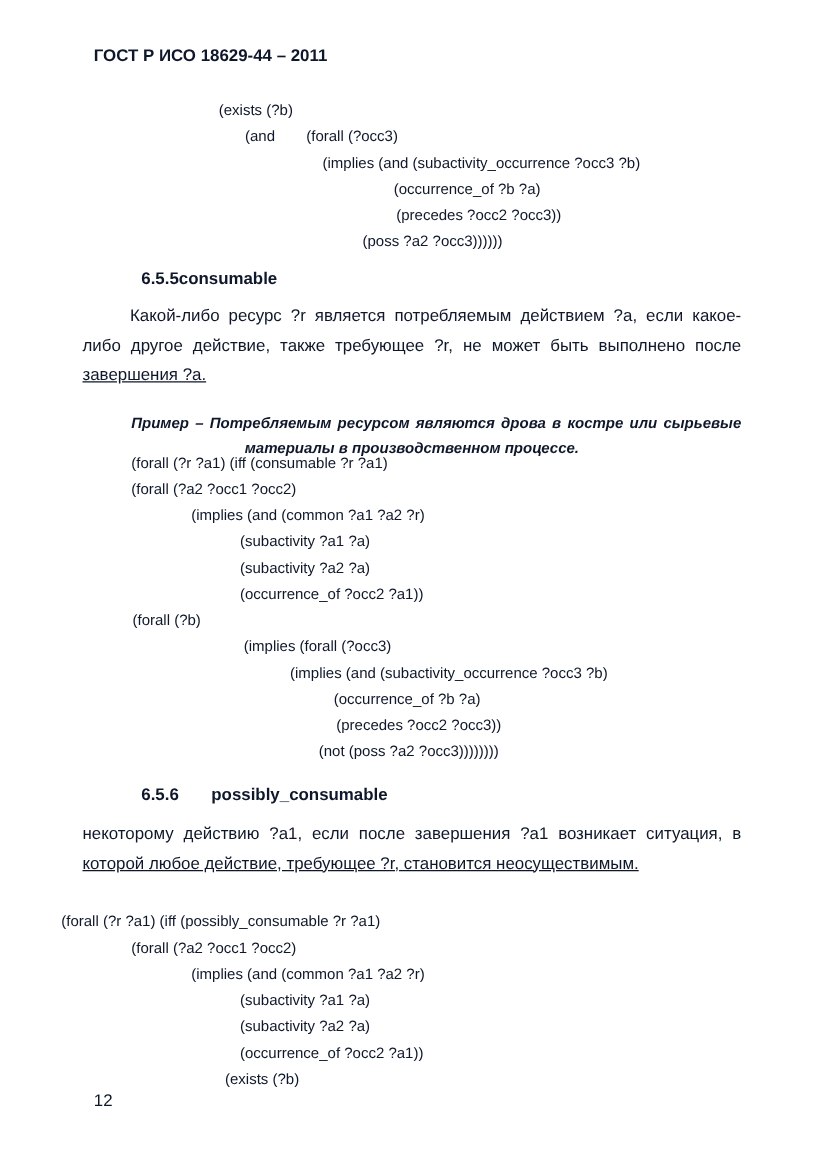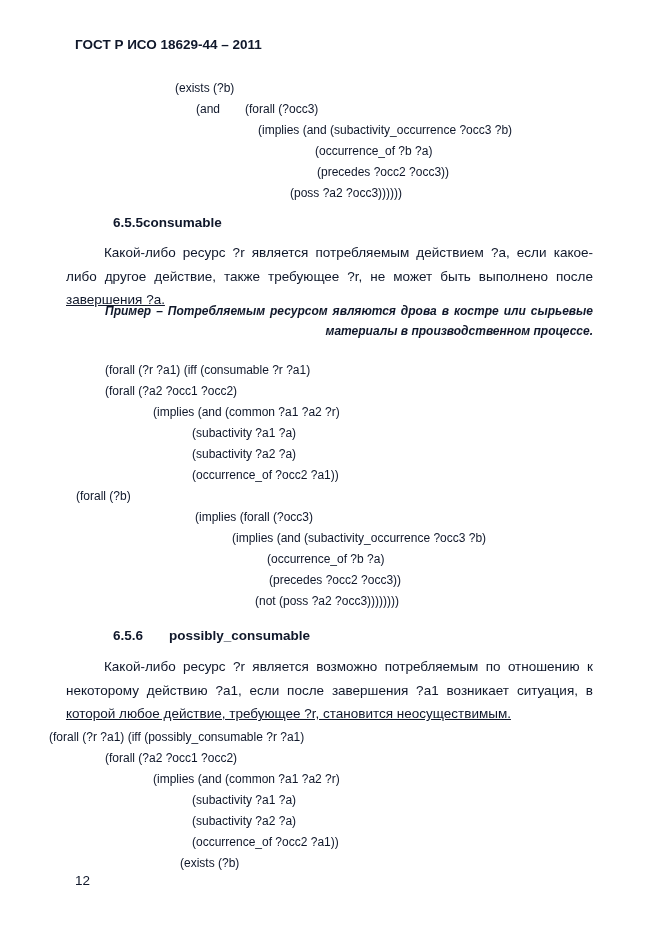--- a/index.html
+++ b/index.html
@@ -17,21 +17,21 @@
   .sec-heading{font-weight:bold;font-size:13.5px;line-height:16px;white-space:nowrap;}
   .code{font-size:12px;line-height:21px;white-space:nowrap;}
   .cl{height:21px;position:relative;}
   .cl .t2{position:absolute;left:245px;top:0;text-align:center;}
   .body-par{width:527px;font-size:13.5px;line-height:23.5px;}
   .body-par .jl{text-align:justify;text-align-last:justify;}
   .body-par .ll{text-align:left;text-decoration:underline;}
   .pl1{padding-left:38px;}
   .example{width:527px;font-size:12px;line-height:20px;font-weight:bold;font-style:italic;}
   .example .jl{text-align:justify;text-align-last:justify;}
-  .example .ll{text-align:right;}
+  .example .ll{text-align:center;}
   .page-number{font-size:13.5px;line-height:16px;text-align:center;}
 </style>
 </head>
 <body>
 
 <div class="page">
 
   <div class="abs doc-header" style="top:37px;left:75px">ГОСТ Р ИСО 18629-44 – 2011</div>
 
   <div class="abs code" style="top:78px;left:0;right:0">
@@ -49,46 +49,45 @@
   <div class="abs sec-heading" style="top:215px;left:113px">
     <span>6.5.5</span><span style="">consumable</span>
   </div>
 
   <div class="abs body-par" style="top:241px;left:66px">
     <div class="jl pl1">Какой-либо ресурс ?r является потребляемым действием ?a, если какое-</div>
     <div class="jl">либо другое действие, также требующее ?r, не может быть выполнено после</div>
     <div class="ll">завершения ?a.</div>
   </div>
 
-  <div class="abs example" style="top:301px;left:66px">
+  <div class="abs example" style="top:328px;left:66px">
     <div class="jl" style="padding-left:39px">Пример – Потребляемым ресурсом являются дрова в костре или сырьевые</div>
     <div class="ll">материалы в производственном процессе.</div>
   </div>
 
   <div class="abs code" style="top:360px;left:0;right:0">
     <div class="cl" style="padding-left:105px">(forall (?r ?a1) (iff (consumable ?r ?a1)</div>
     <div class="cl" style="padding-left:105px">(forall (?a2 ?occ1 ?occ2)</div>
     <div class="cl" style="padding-left:153px">(implies (and (common ?a1 ?a2 ?r)</div>
     <div class="cl" style="padding-left:192px">(subactivity ?a1 ?a)</div>
     <div class="cl" style="padding-left:192px">(subactivity ?a2 ?a)</div>
     <div class="cl" style="padding-left:192px">(occurrence_of ?occ2 ?a1))</div>
-    <div class="cl" style="padding-left:76px">(forall (?b)</div>
+    <div class="cl" style="padding-left:106px">(forall (?b)</div>
     <div class="cl" style="padding-left:195px">(implies (forall (?occ3)</div>
     <div class="cl" style="padding-left:232px">(implies (and (subactivity_occurrence ?occ3 ?b)</div>
     <div class="cl" style="padding-left:267px">(occurrence_of ?b ?a)</div>
     <div class="cl" style="padding-left:269px">(precedes ?occ2 ?occ3))</div>
     <div class="cl" style="padding-left:255px">(not (poss ?a2 ?occ3))))))))</div>
   </div>
 
   <div class="abs sec-heading" style="top:628px;left:113px">
     <span>6.5.6</span><span style="margin-left:26px">possibly_consumable</span>
   </div>
 
   <div class="abs body-par" style="top:655px;left:66px">
-    <div class="jl pl1">Какой-либо ресурс ?r является возможно потребляемым по отношению к</div>
     <div class="jl">некоторому действию ?a1, если после завершения ?a1 возникает ситуация, в</div>
     <div class="ll">которой любое действие, требующее ?r, становится неосуществимым.</div>
   </div>
 
   <div class="abs code" style="top:727px;left:0;right:0">
     <div class="cl" style="padding-left:49px">(forall (?r ?a1) (iff (possibly_consumable ?r ?a1)</div>
     <div class="cl" style="padding-left:105px">(forall (?a2 ?occ1 ?occ2)</div>
     <div class="cl" style="padding-left:153px">(implies (and (common ?a1 ?a2 ?r)</div>
     <div class="cl" style="padding-left:192px">(subactivity ?a1 ?a)</div>
     <div class="cl" style="padding-left:192px">(subactivity ?a2 ?a)</div>

